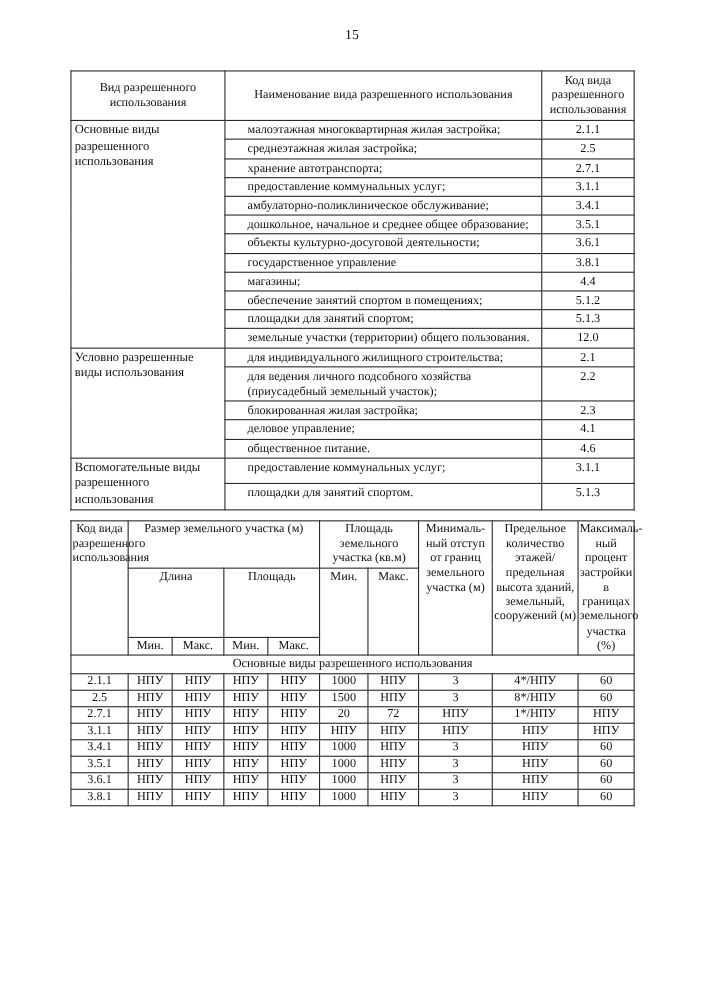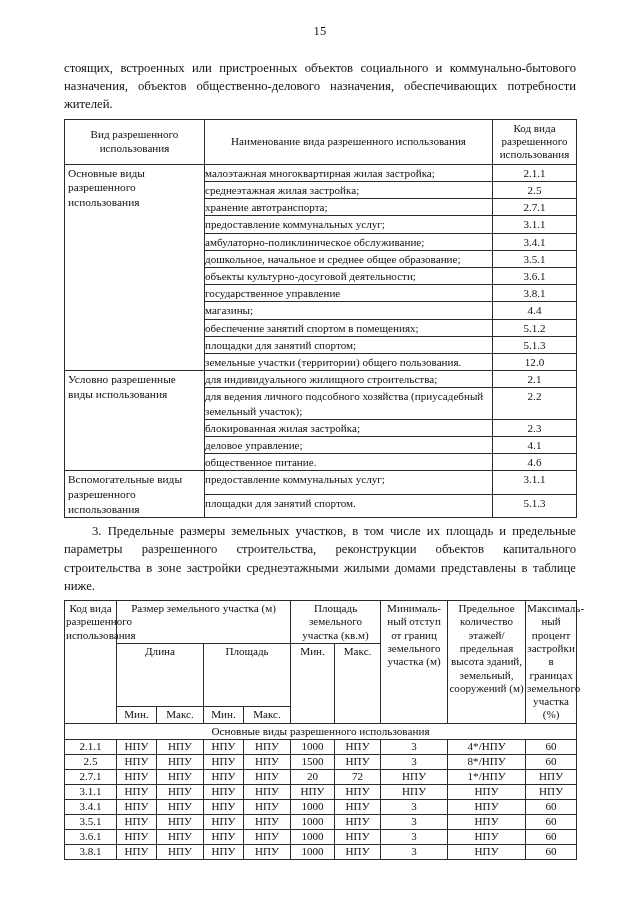--- a/index.html
+++ b/index.html
@@ -75,21 +75,21 @@
     text-align: left;
     font-size: 11.4px;
     line-height: 14.6px;
     padding-top: 1px;
     padding-left: 3px;
   }
   .t1 td.name {
     text-align: left;
     font-size: 11.1px;
     line-height: 14.2px;
-    padding-left: 0;
+    padding-left: 20px;
     height: 14px;
   }
   .t1 td.code {
     text-align: center;
     font-size: 11.1px;
     line-height: 14.2px;
   }
 
   
   table.t2 {
@@ -119,21 +119,20 @@
 </style>
 </head>
 <body>
 
 <div class="page">
 
   <div class="page-number">15</div>
 
   <div class="content">
 
-    <p class="body-text">стоящих, встроенных или пристроенных объектов социального и коммунально-бытового назначения, объектов общественно-делового назначения, обеспечивающих потребности жителей.</p>
 
     <table class="doc-table t1">
       <colgroup>
         <col style="width:140px">
         <col style="width:288px">
         <col style="width:84px">
       </colgroup>
       <tbody id="t1-body">
           <tr>
             <td class="hdr" rowspan="1">Вид разрешенного использования</td>
@@ -217,21 +216,20 @@
           </tr>
           <tr>
             <td class="name">площадки для занятий спортом.</td>
             <td class="code">5.1.3</td>
           </tr>
         </tbody>
     </table>
 
     <div class="spacer-sm"></div>
 
-    <p class="body-text indent">3. Предельные размеры земельных участков, в том числе их площадь и предельные параметры разрешенного строительства, реконструкции объектов капитального строительства в зоне застройки среднеэтажными жилыми домами представлены в таблице ниже.</p>
 
     <table class="doc-table t2">
       <colgroup>
         <col style="width:52px">
         <col style="width:40px">
         <col style="width:47px">
         <col style="width:40px">
         <col style="width:47px">
         <col style="width:44px">
         <col style="width:46px">

